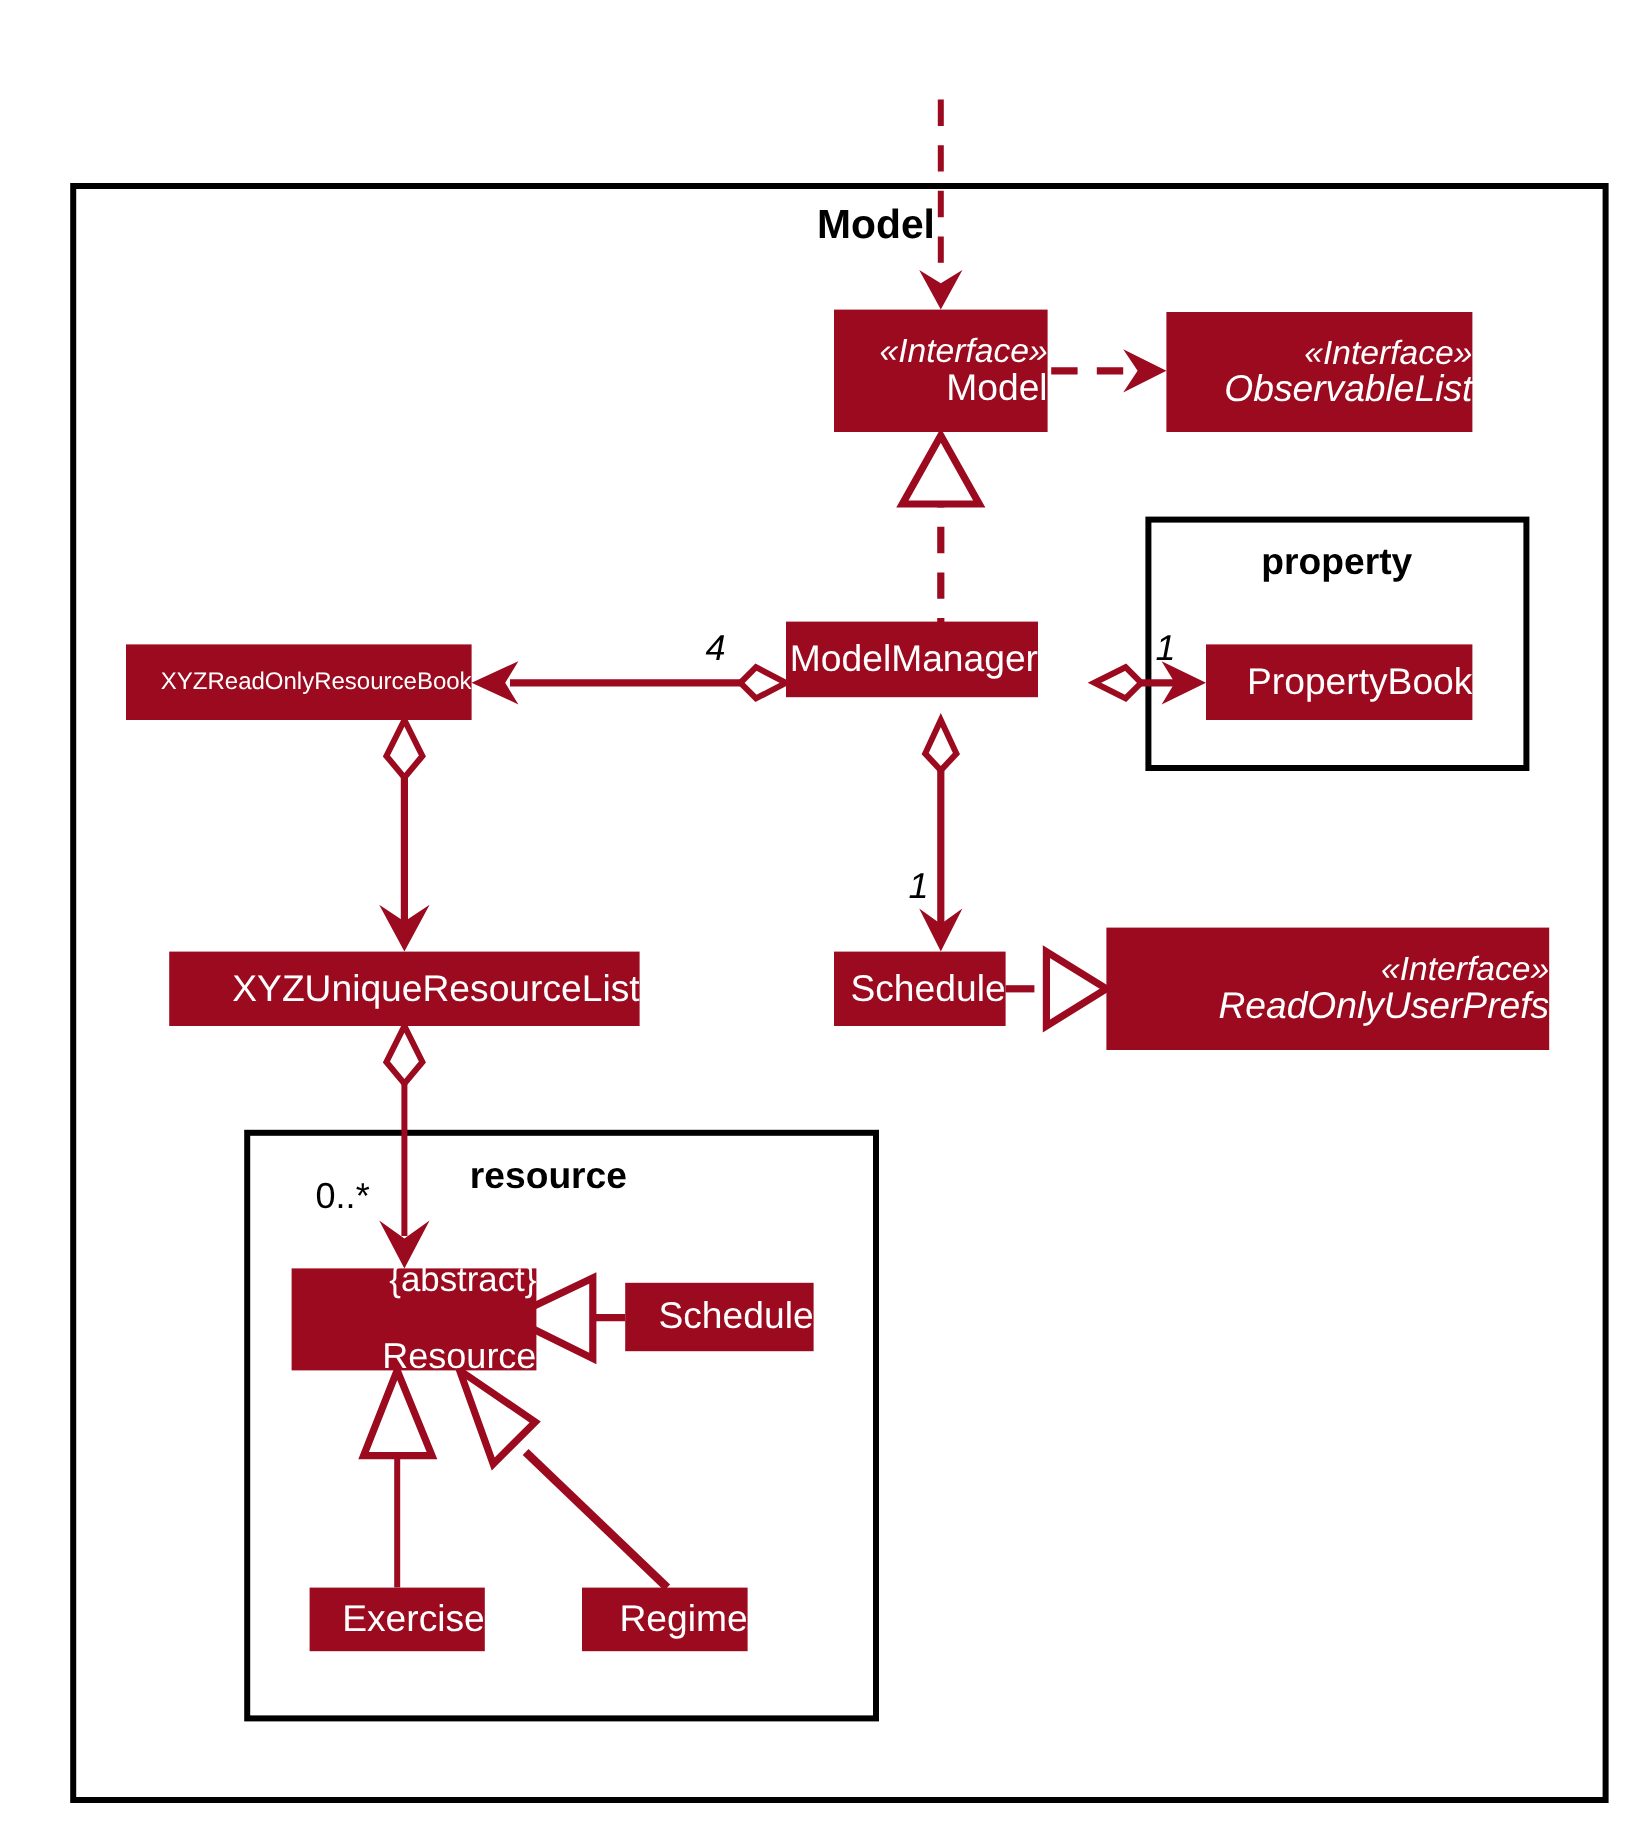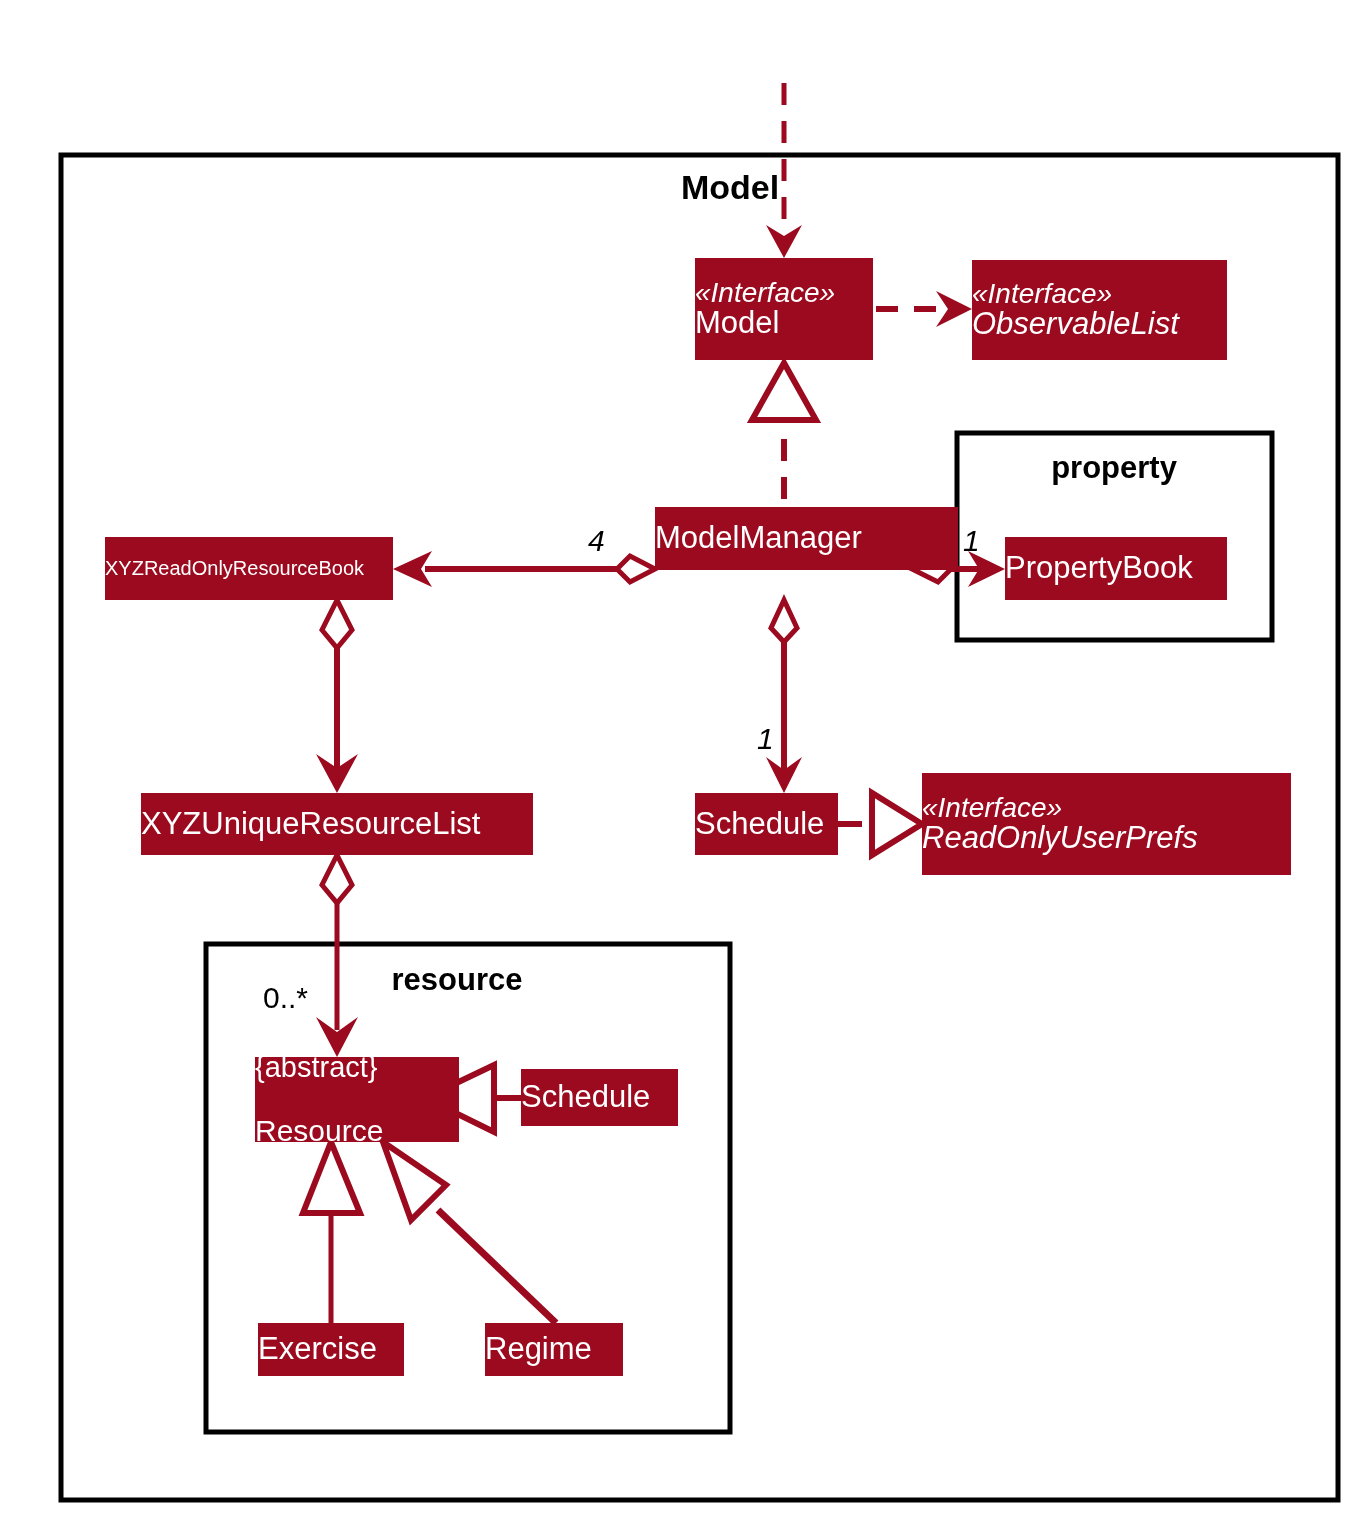--- a/index.html
+++ b/index.html
@@ -23,21 +23,21 @@
     width: 1366px;
     height: 1528px;
     pointer-events: none;
   }
   .uml-box {
     position: absolute;
     background: #9B0A1E;
     color: #ffffff;
     display: flex;
     flex-direction: column;
-    align-items: flex-start;
+    align-items: flex-end;
     justify-content: center;
     line-height: 1.05;
     text-align: center;
     box-sizing: border-box;
   }
   .uml-box .stereo {
     font-style: italic;
     font-size: 28px;
     white-space: nowrap;
   }
@@ -156,42 +156,42 @@
 
   <div class="uml-box iface" style="left:972px; top:260px; width:255px; height:100px;">
     <div class="stereo">«Interface»</div>
     <div class="cname">ObservableList</div>
   </div>
 
   <div class="uml-box" style="left:105px; top:537px; width:288px; height:63px;">
     <div class="cname" style="font-size:20px;">XYZReadOnlyResourceBook</div>
   </div>
 
-  <div class="uml-box" style="left:655px; top:507px; width:303px; height:63px;">
+  <div class="uml-box" style="left:655px; top:518px; width:210px; height:63px;">
     <div class="cname">ModelManager</div>
   </div>
 
   <div class="uml-box" style="left:1005px; top:537px; width:222px; height:63px;">
     <div class="cname">PropertyBook</div>
   </div>
 
   <div class="uml-box" style="left:141px; top:793px; width:392px; height:62px;">
     <div class="cname">XYZUniqueResourceList</div>
   </div>
 
   <div class="uml-box" style="left:695px; top:793px; width:143px; height:62px;">
     <div class="cname">Schedule</div>
   </div>
 
   <div class="uml-box iface" style="left:922px; top:773px; width:369px; height:102px;">
     <div class="stereo">«Interface»</div>
     <div class="cname">ReadOnlyUserPrefs</div>
   </div>
 
-  <div class="uml-box" style="left:255px; top:1057px; width:204px; height:85px;gap:33px;">
+  <div class="uml-box" style="left:243px; top:1057px; width:204px; height:85px;gap:33px;">
     <div class="cname" style="font-size:29px;">{abstract}</div>
     <div class="cname" style="font-size:30px;">Resource</div>
   </div>
 
   <div class="uml-box" style="left:521px; top:1069px; width:157px; height:57px;">
     <div class="cname">Schedule</div>
   </div>
 
   <div class="uml-box" style="left:258px; top:1323px; width:146px; height:53px;">
     <div class="cname">Exercise</div>

